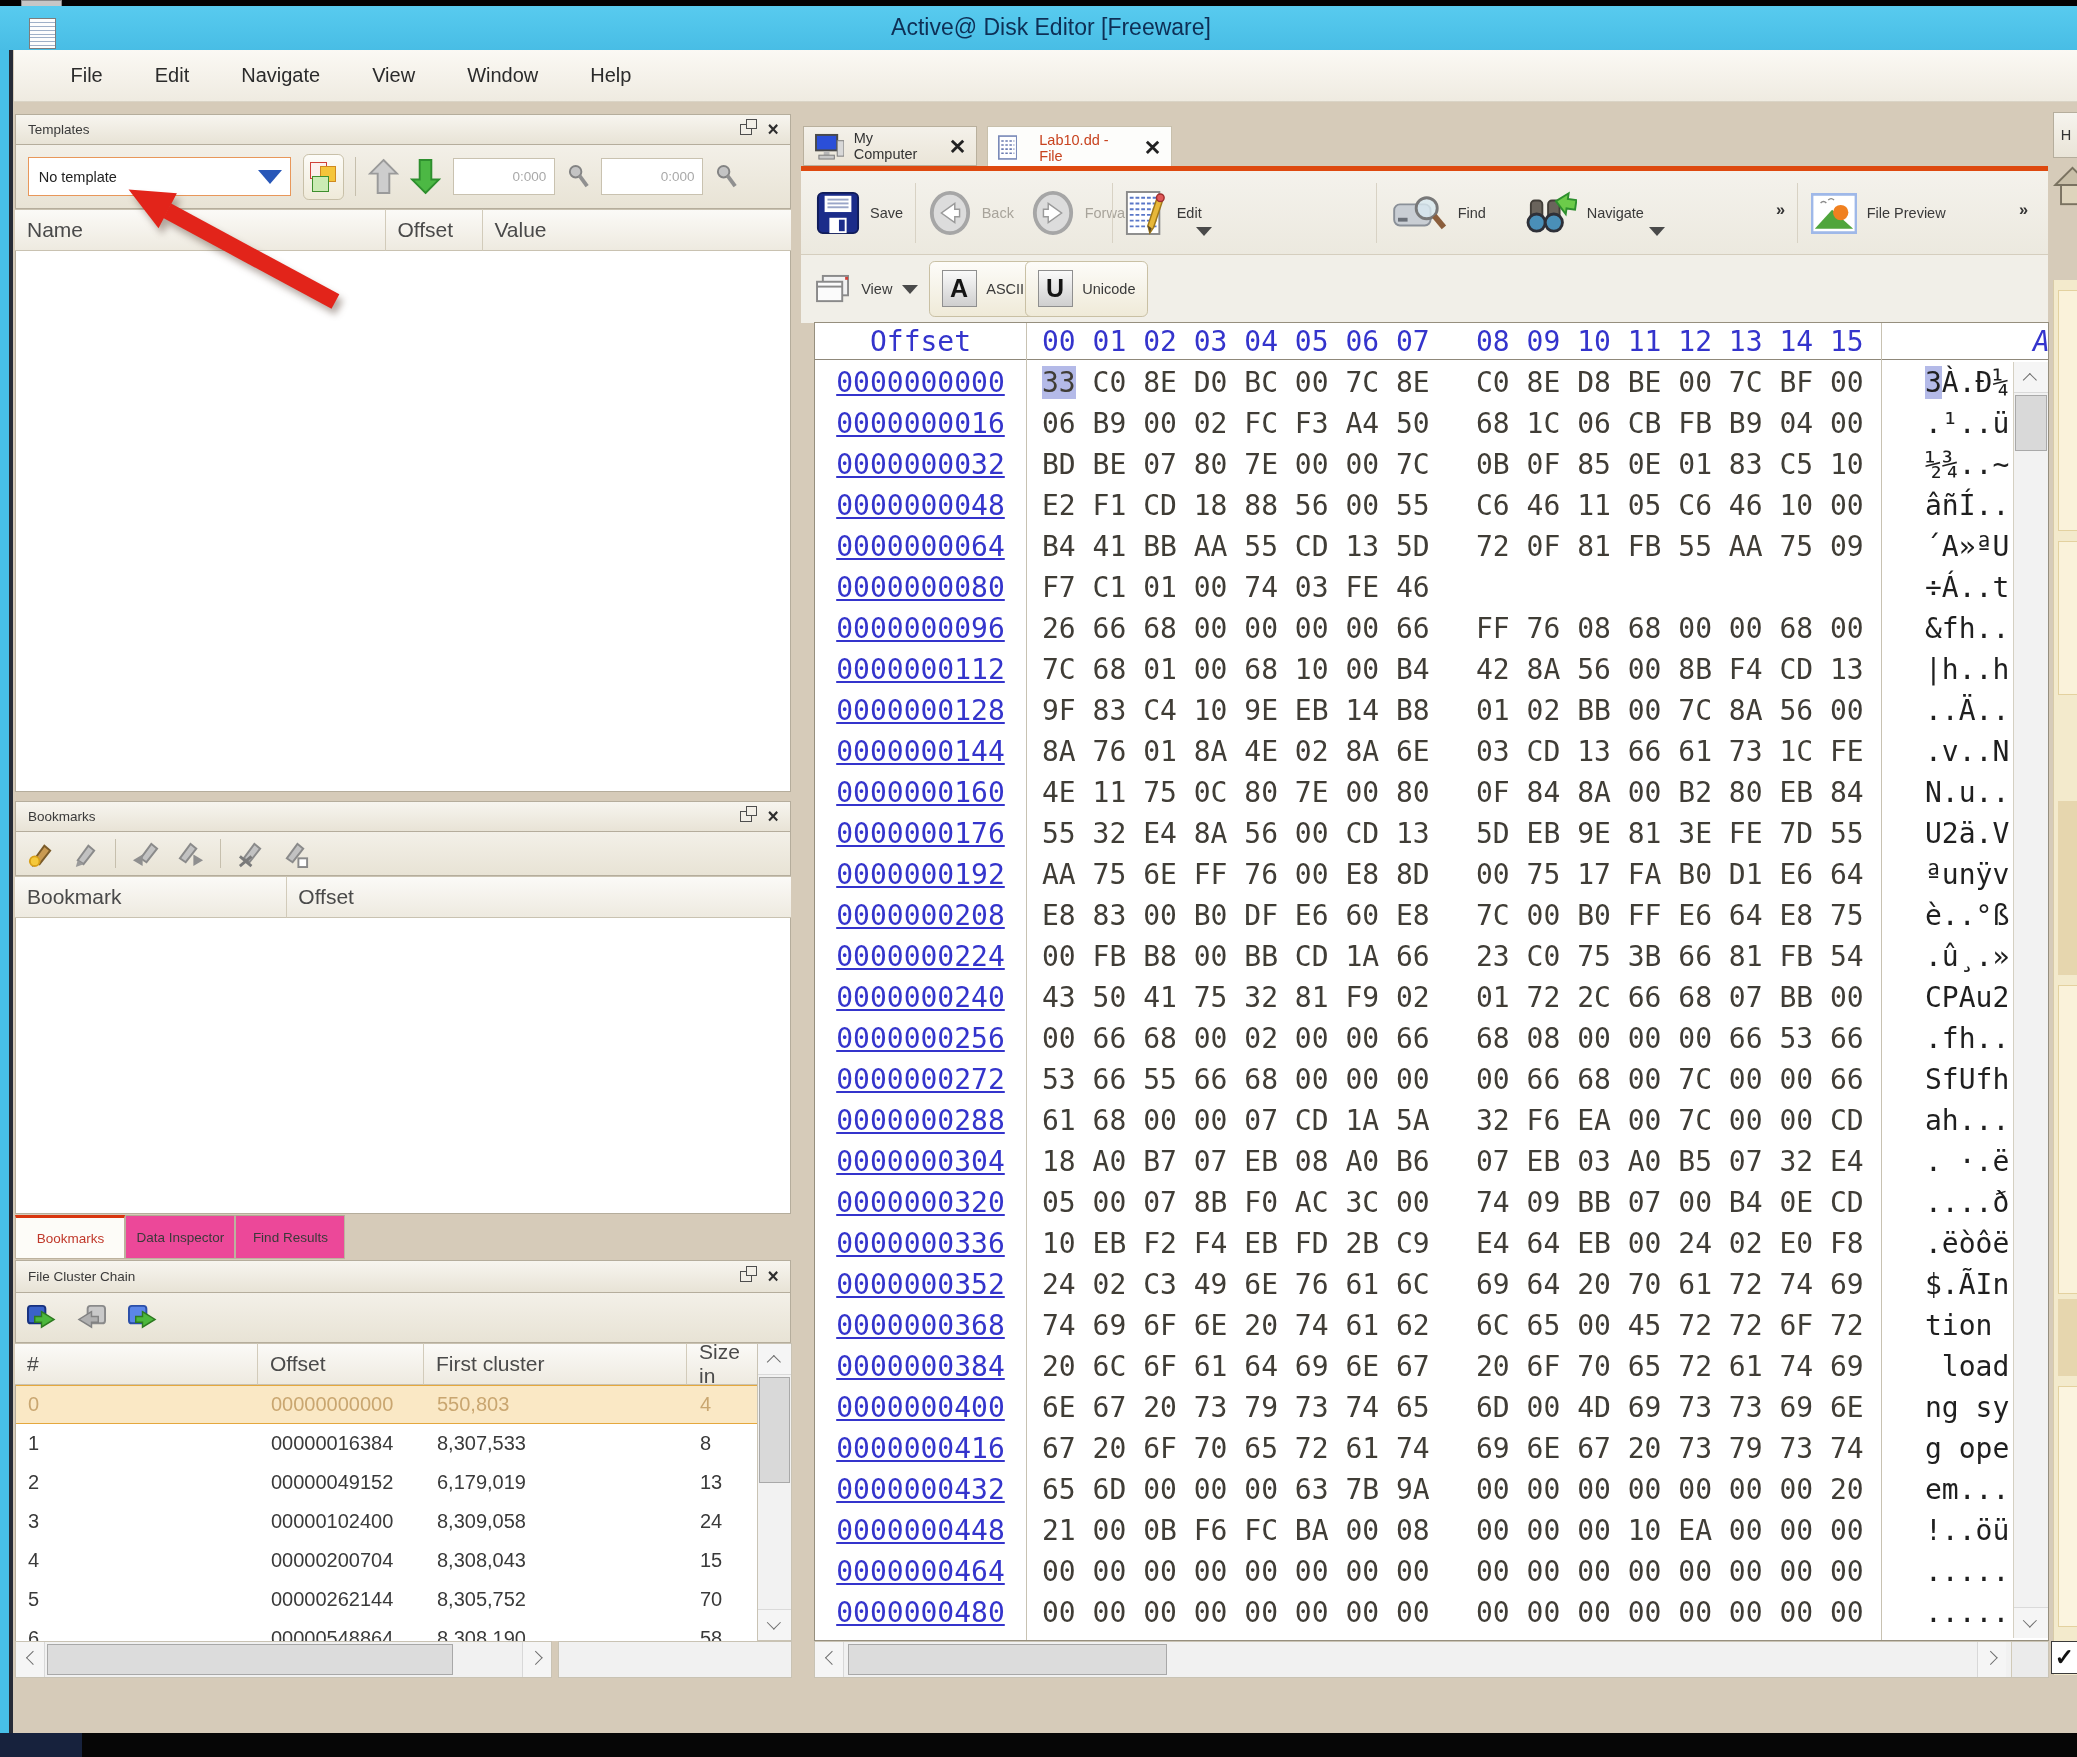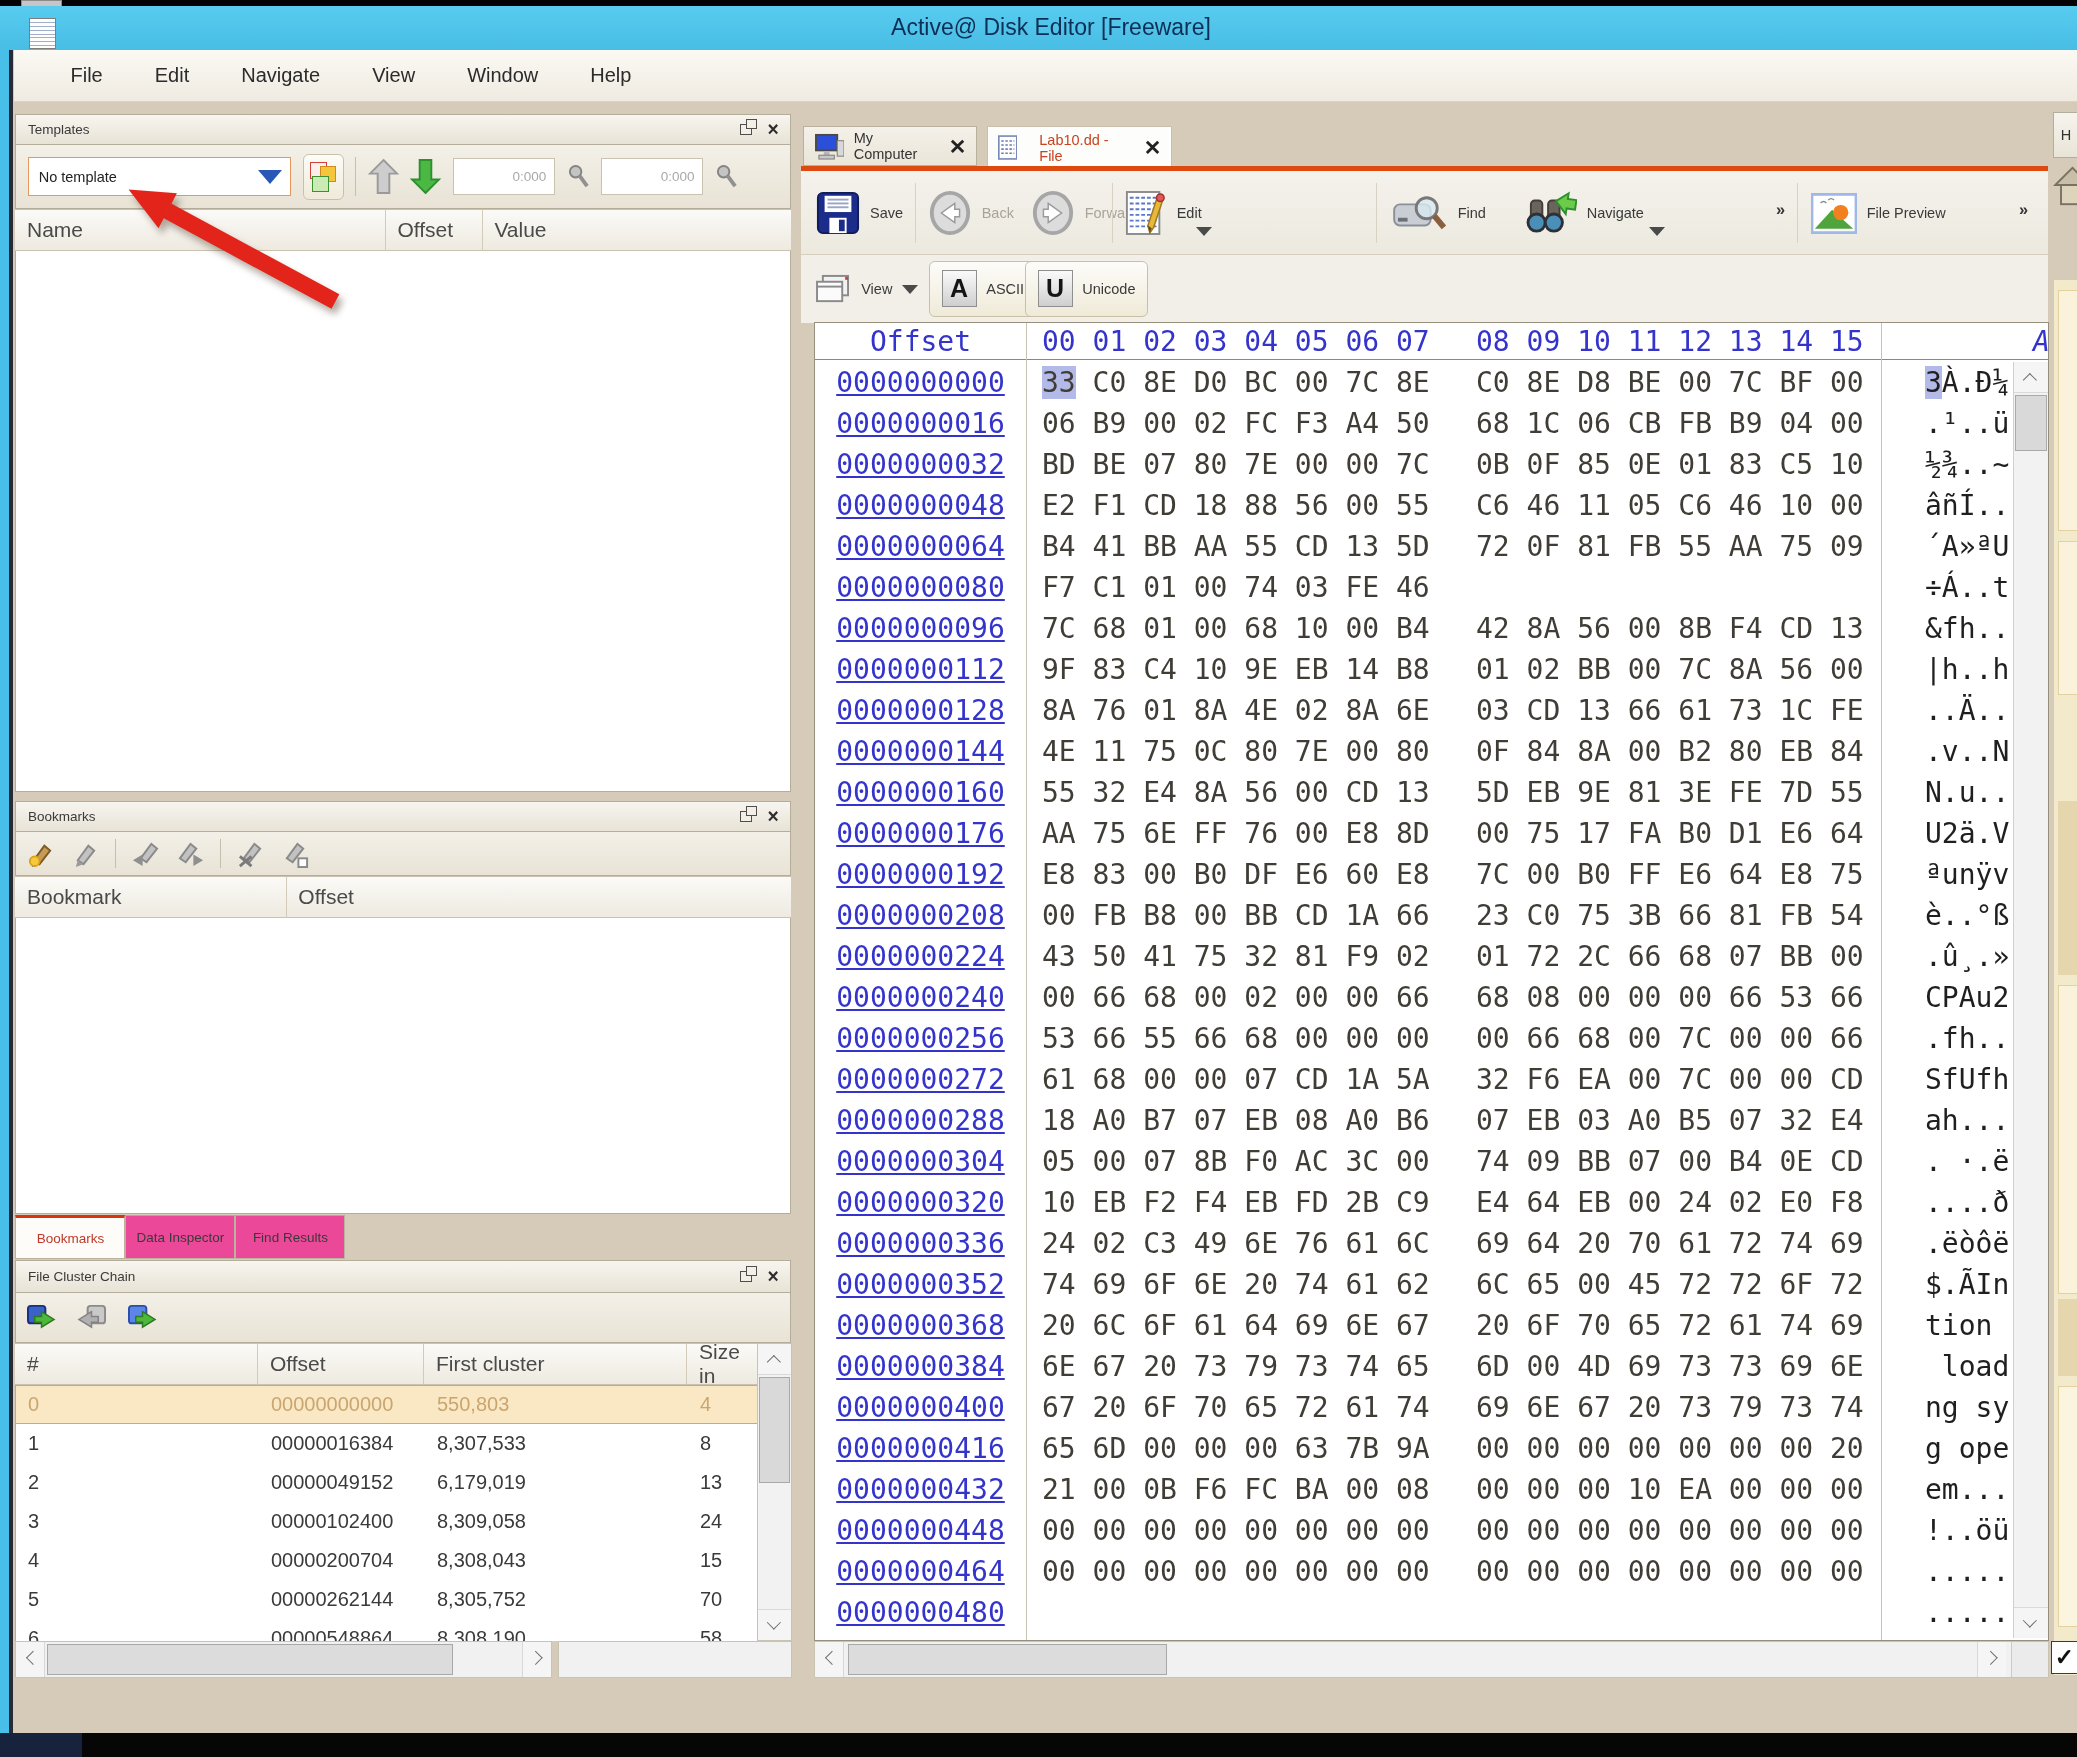--- a/index.html
+++ b/index.html
@@ -579,20 +579,24 @@
         <span class="grp g2">C6 46 11 05 C6 46 10 00</span>
       </div>
       <div class="hxl bts">
         <span class="grp">B4 41 BB AA 55 CD 13 5D</span>
         <span class="grp g2">72 0F 81 FB 55 AA 75 09</span>
       </div>
       <div class="hxl bts">
         <span class="grp">F7 C1 01 00 74 03 FE 46</span>
       </div>
       <div class="hxl bts">
+        <span class="grp">26 66 68 00 00 00 00 66</span>
+        <span class="grp g2">FF 76 08 68 00 00 68 00</span>
+      </div>
+      <div class="hxl bts">
         <span class="grp">7C 68 01 00 68 10 00 B4</span>
         <span class="grp g2">42 8A 56 00 8B F4 CD 13</span>
       </div>
       <div class="hxl bts">
         <span class="grp">9F 83 C4 10 9E EB 14 B8</span>
         <span class="grp g2">01 02 BB 00 7C 8A 56 00</span>
       </div>
       <div class="hxl bts">
         <span class="grp">8A 76 01 8A 4E 02 8A 6E</span>
         <span class="grp g2">03 CD 13 66 61 73 1C FE</span>

